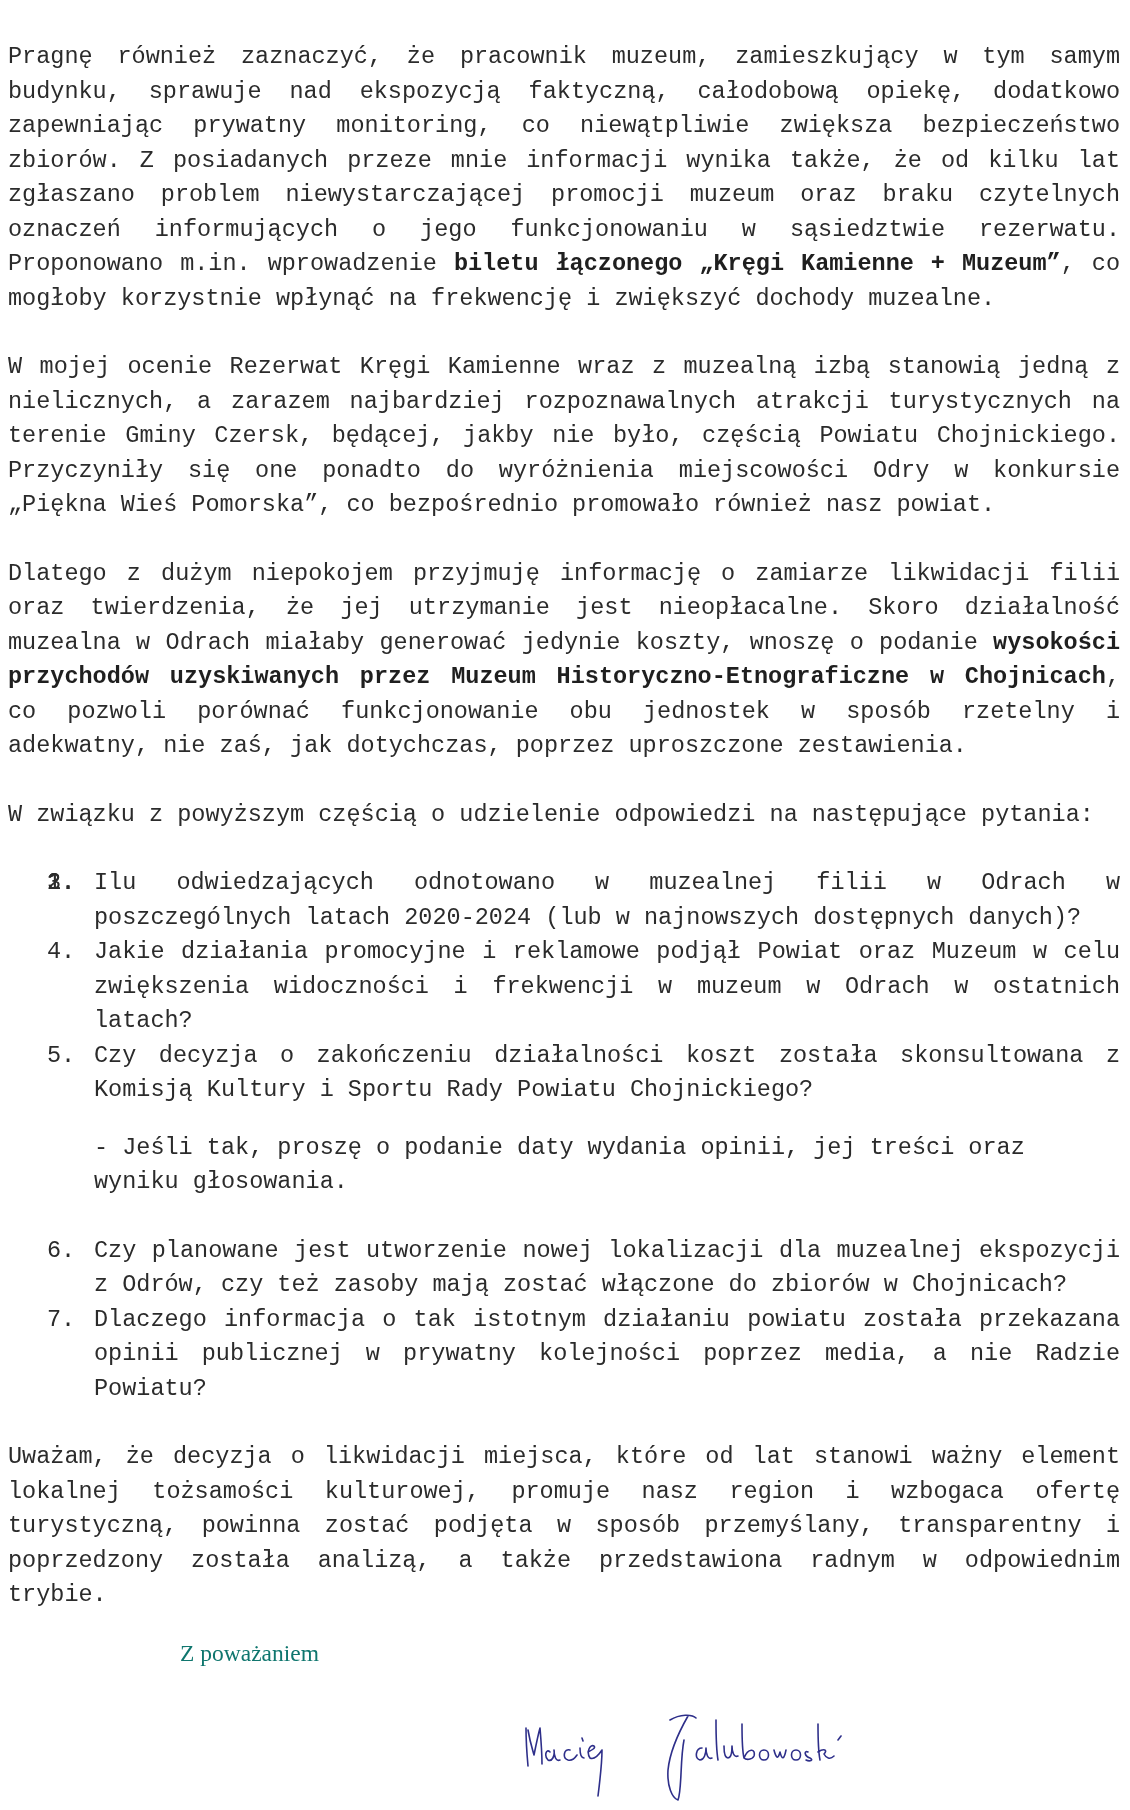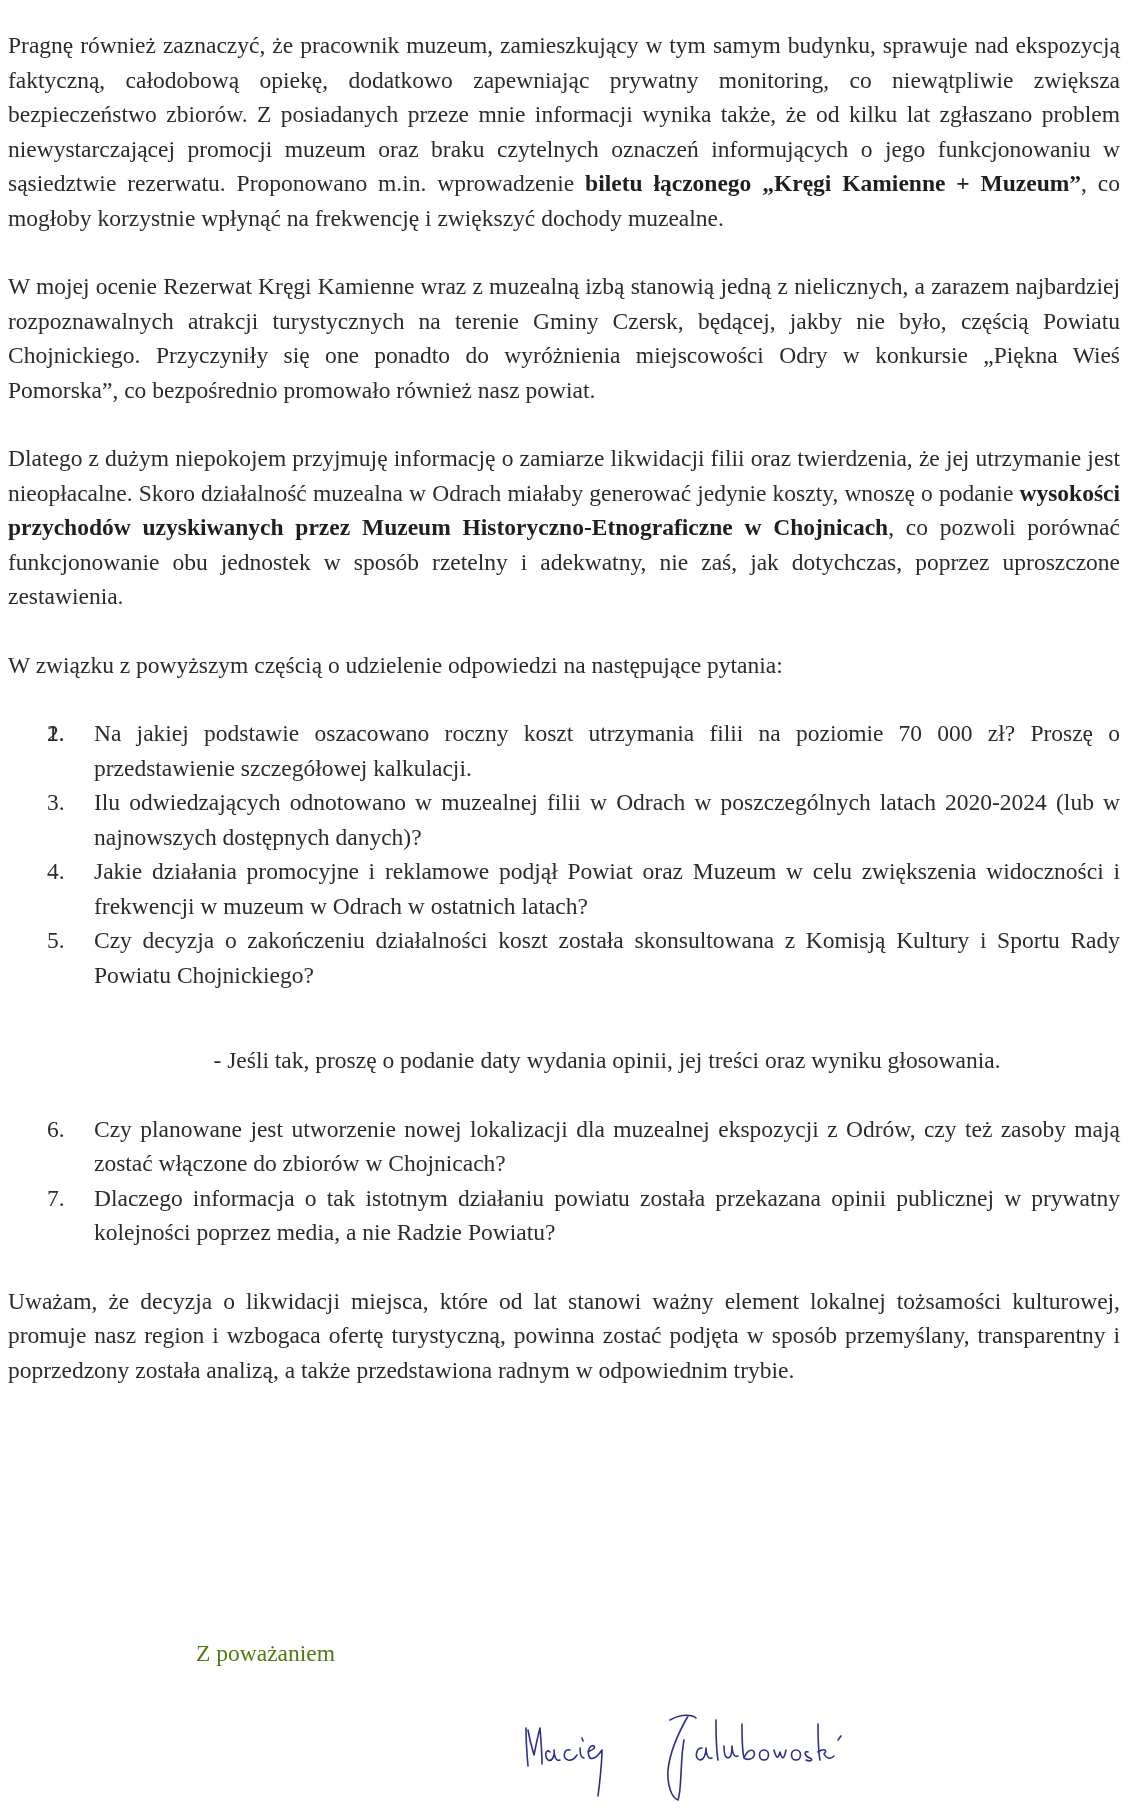--- a/index.html
+++ b/index.html
@@ -1,46 +1,46 @@
 <!DOCTYPE html>
 <html><head>
   <meta charset="utf-8">
   <style>
     html, body { margin: 0; padding: 0; background: #ffffff; }
     body { width: 1130px; height: 1810px; position: relative; overflow: hidden; }
     .page {
-      position: absolute; left: 8px; top: 28px; width: 1112px;
-      font-family: Liberation Serif, serif; font-size: 23.5px; line-height: 34.5px;
+      position: absolute; left: 8px; top: 40px; width: 1112px;
+      font-family: Liberation Mono, monospace; font-size: 23.5px; line-height: 34.5px;
       color: #2b2b2b; text-align: justify;
     }
     .para { margin: 0 0 34px 0; }
     .para b { color: #1f1f1f; }
     .lead { margin: 0 0 34px 0; text-align: left; }
     ol.questions { list-style: none; margin: 0; padding: 0; }
     ol.questions li { position: relative; padding-left: 86px; margin: 0; }
     ol.questions li .num { position: absolute; left: 39px; top: 0; }
-    .subnote { padding-left: 86px; margin: 51px 0 34px 0; text-align: center; }
-    .closing { position: absolute; left: 180px; top: 1640px; font-family: "Liberation Serif", serif; font-size: 23.5px; color: #4d7c0f; margin-left: 16px; }
+    .subnote { padding-left: 86px; margin: 23px 0 34px 0; text-align: left; }
+    .closing { position: absolute; left: 180px; top: 1640px; font-family: "Liberation Serif", serif; font-size: 23.5px; color: #0f766e; }
     .signature { position: absolute; left: 520px; top: 1700px; width: 460px; height: 110px; }
   </style>
 </head>
 <body>
 
 <div class="page">
   <p class="para"><span>Pragnę również zaznaczyć, że pracownik muzeum, zamieszkujący w tym samym budynku, sprawuje nad ekspozycją faktyczną, całodobową opiekę, dodatkowo zapewniając prywatny monitoring, co niewątpliwie zwiększa bezpieczeństwo zbiorów. Z posiadanych przeze mnie informacji wynika także, że od kilku lat zgłaszano problem niewystarczającej promocji muzeum oraz braku czytelnych oznaczeń informujących o jego funkcjonowaniu w sąsiedztwie rezerwatu. Proponowano m.in. wprowadzenie </span><b>biletu łączonego „Kręgi Kamienne + Muzeum”</b><span>, co mogłoby korzystnie wpłynąć na frekwencję i zwiększyć dochody muzealne.</span></p>
 
   <p class="para">W mojej ocenie Rezerwat Kręgi Kamienne wraz z muzealną izbą stanowią jedną z nielicznych, a zarazem najbardziej rozpoznawalnych atrakcji turystycznych na terenie Gminy Czersk, będącej, jakby nie było, częścią Powiatu Chojnickiego. Przyczyniły się one ponadto do wyróżnienia miejscowości Odry w konkursie „Piękna Wieś Pomorska”, co bezpośrednio promowało również nasz powiat.</p>
 
   <p class="para"><span>Dlatego z dużym niepokojem przyjmuję informację o zamiarze likwidacji filii oraz twierdzenia, że jej utrzymanie jest nieopłacalne. Skoro działalność muzealna w Odrach miałaby generować jedynie koszty, wnoszę o podanie </span><b>wysokości przychodów uzyskiwanych przez Muzeum Historyczno-Etnograficzne w Chojnicach</b><span>, co pozwoli porównać funkcjonowanie obu jednostek w sposób rzetelny i adekwatny, nie zaś, jak dotychczas, poprzez uproszczone zestawienia.</span></p>
 
   <p class="lead">W związku z powyższym częścią o udzielenie odpowiedzi na następujące pytania:</p>
 
   <ol class="questions">
     <li><span class="num">1.</span></li>
-    <li><span class="num">2.</span><span>Na jakiej podstawie oszacowano roczny koszt utrzymania filii na poziomie 70 000 zł? Proszę o przedstawienie szczegółowej kalkulacji.</span></li>
+    <li><span class="num">2.</span></li>
     <li><span class="num">3.</span><span>Ilu odwiedzających odnotowano w muzealnej filii w Odrach w poszczególnych latach 2020-2024 (lub w najnowszych dostępnych danych)?</span></li>
     <li><span class="num">4.</span><span>Jakie działania promocyjne i reklamowe podjął Powiat oraz Muzeum w celu zwiększenia widoczności i frekwencji w muzeum w Odrach w ostatnich latach?</span></li>
     <li><span class="num">5.</span><span>Czy decyzja o zakończeniu działalności koszt została skonsultowana z Komisją Kultury i Sportu Rady Powiatu Chojnickiego?</span></li>
   </ol>
 
   <p class="subnote">- Jeśli tak, proszę o podanie daty wydania opinii, jej treści oraz wyniku głosowania.</p>
 
   <ol class="questions" style="margin-bottom:34px;">
     <li><span class="num">6.</span><span>Czy planowane jest utworzenie nowej lokalizacji dla muzealnej ekspozycji z Odrów, czy też zasoby mają zostać włączone do zbiorów w Chojnicach?</span></li>
     <li><span class="num">7.</span><span>Dlaczego informacja o tak istotnym działaniu powiatu została przekazana opinii publicznej w prywatny kolejności poprzez media, a nie Radzie Powiatu?</span></li>

